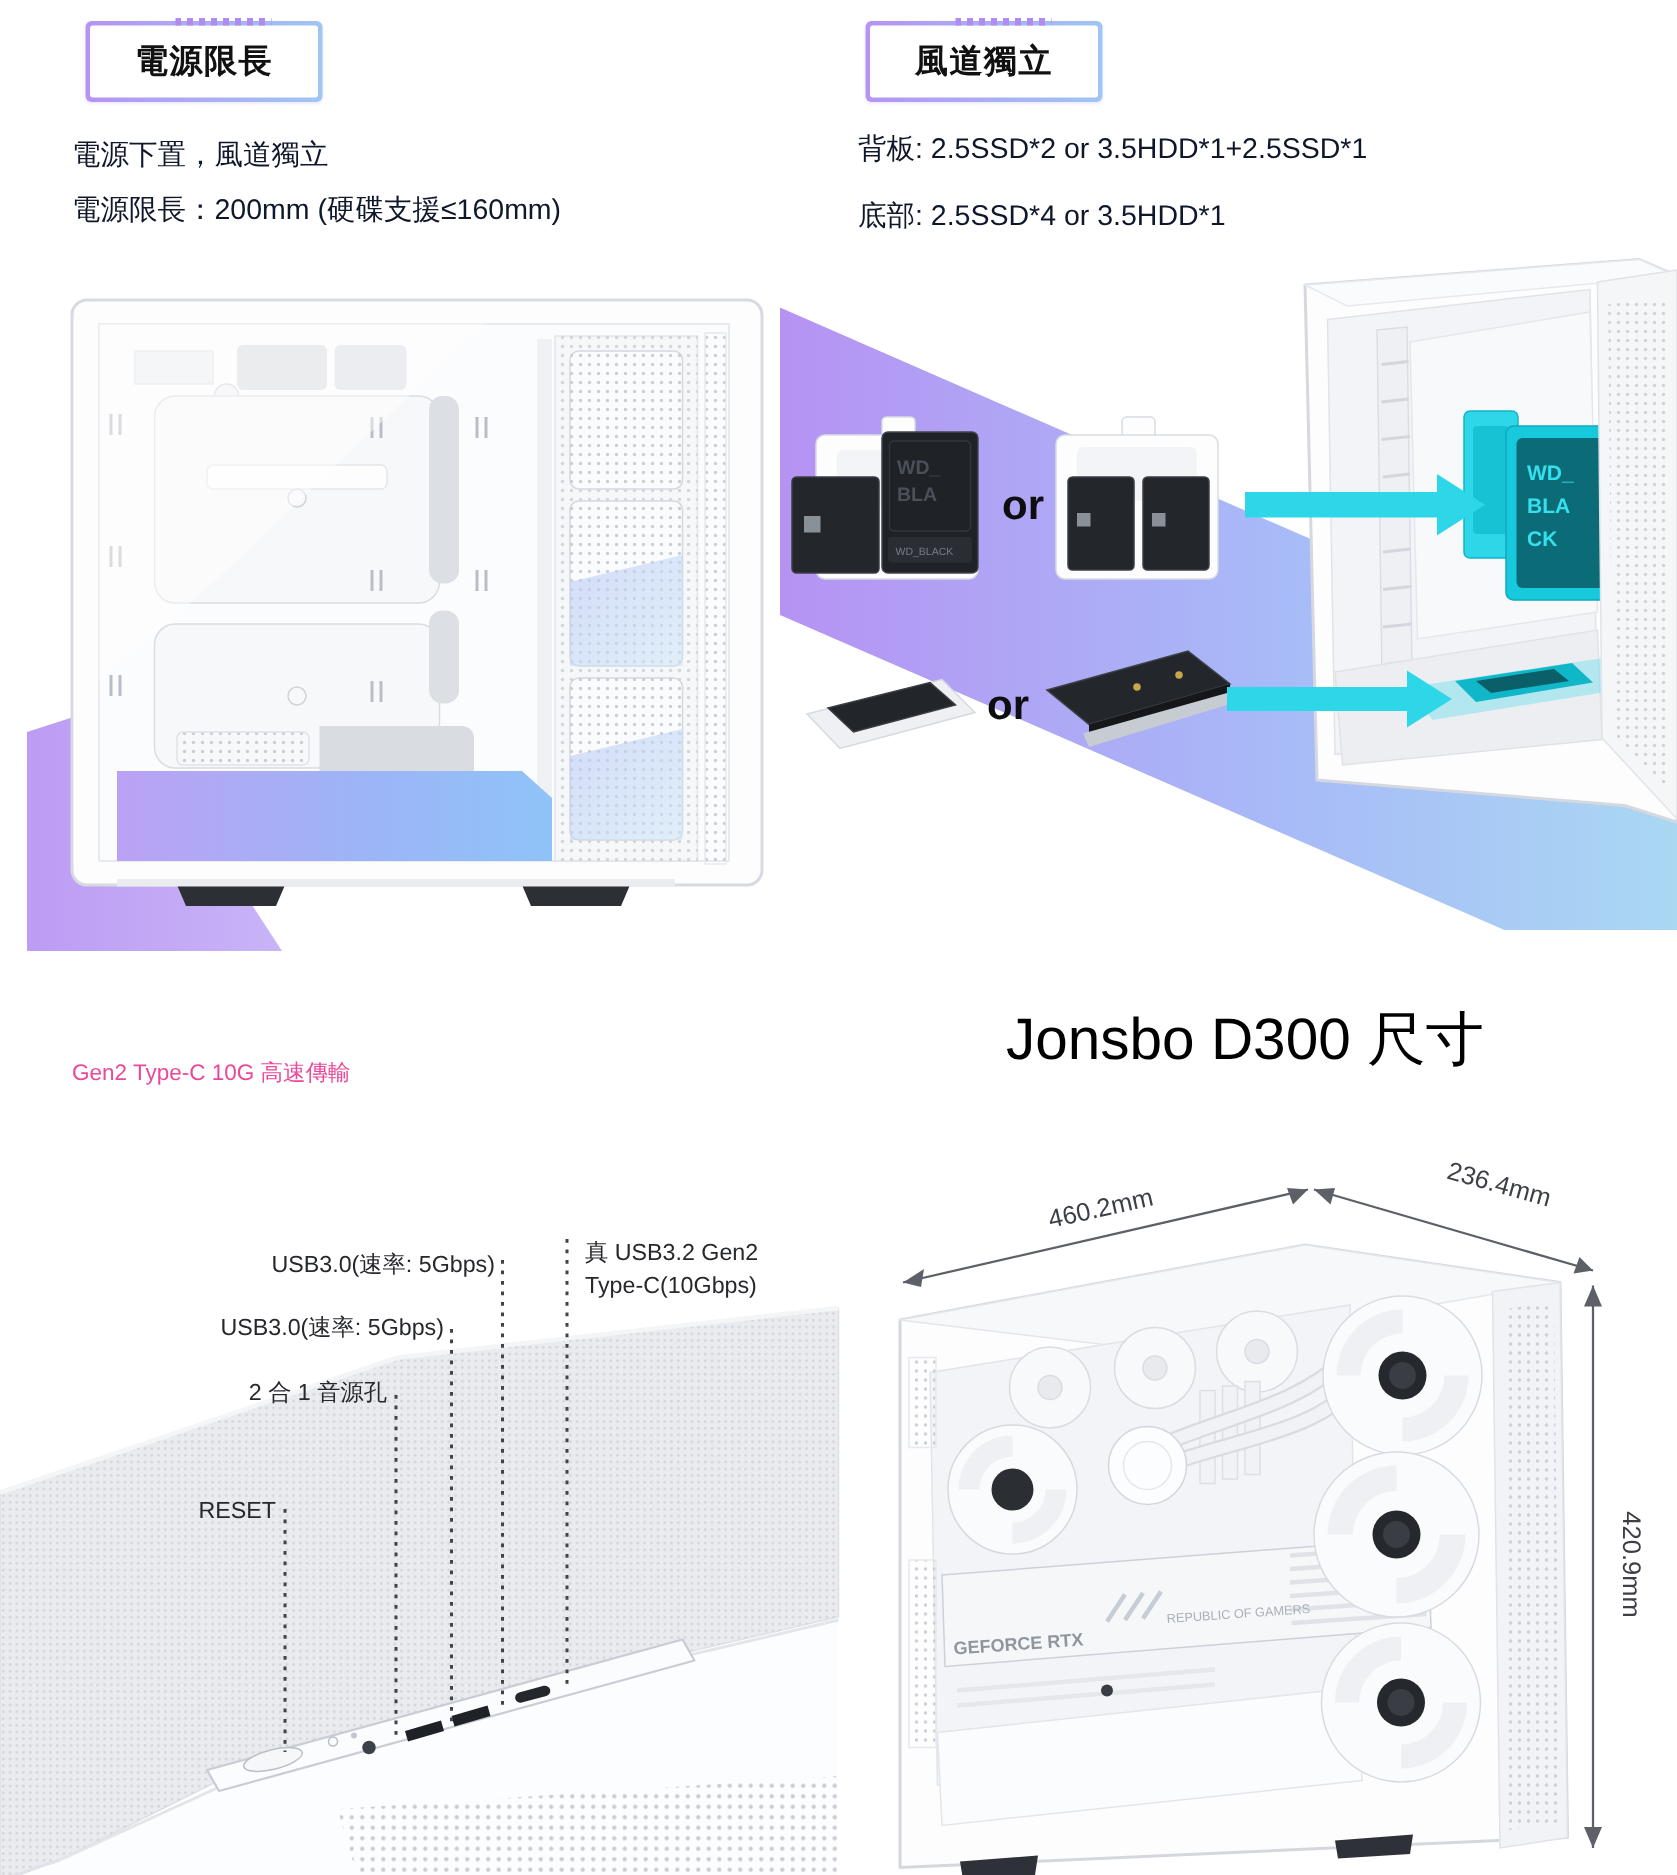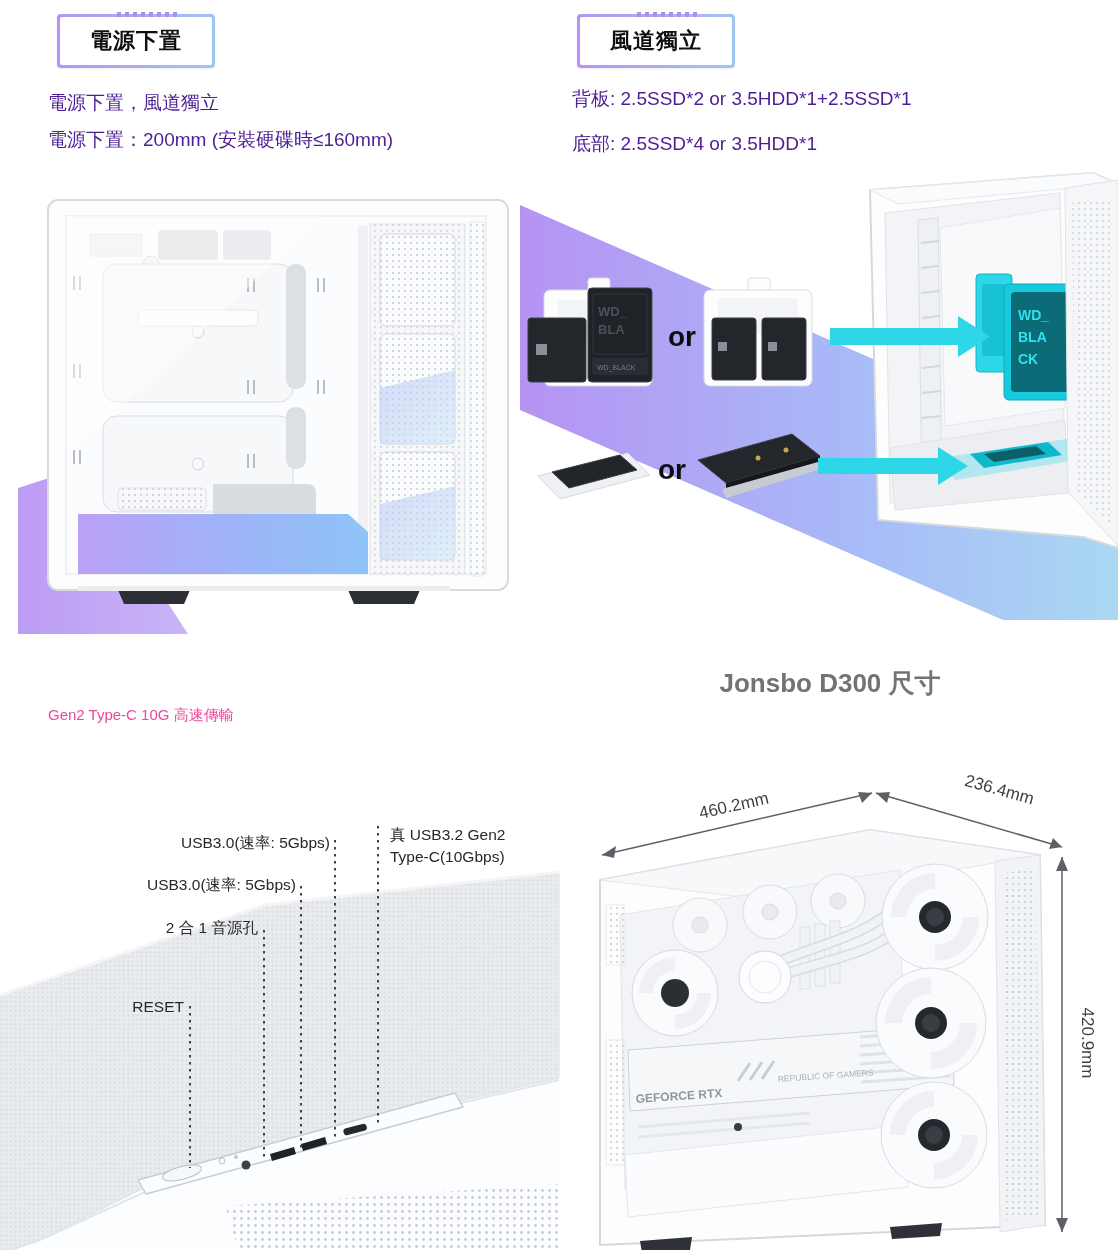--- a/index.html
+++ b/index.html
@@ -7,36 +7,36 @@
         font-family:"Liberation Sans",sans-serif;color:#1c1c1e;}
   .abs{position:absolute;}
   
   .badge{position:absolute;padding:3px;background:linear-gradient(90deg,#b693f4,#9fc6f3);
          border-radius:4px;box-shadow:0 1px 2px rgba(140,120,220,.15);}
   .badge-inner{background:#ffffff;border-radius:2px;padding:9px 30px;
                font-size:22px;font-weight:bold;color:#111;white-space:nowrap;letter-spacing:1px;}
   .badge-ticks{position:absolute;top:-2px;left:38%;width:64px;height:5px;
                background:repeating-linear-gradient(90deg,#b18cf0 0 4px,transparent 4px 8px);}
   .txt{position:absolute;white-space:nowrap;}
-  .t19{font-size:19px;color:#4c1d95;}
+  .t19{font-size:19px;color:#0f172a;}
   .t21{font-size:15px;color:#ec4899;}
-  .title{font-size:26px;font-weight:700;color:#737373;text-align:center;}
+  .title{font-size:39px;font-weight:400;color:#000000;text-align:center;}
   svg text{font-family:"Liberation Sans",sans-serif;}
 </style>
 </head>
 <body>
 
 <div class="page">
 
   <div class="badge" style="left:57px;top:14px;">
     <div class="badge-ticks"></div>
-    <div class="badge-inner">電源下置</div>
+    <div class="badge-inner">電源限長</div>
   </div>
   <div class="txt t19" style="left:48px;top:90px;">電源下置，風道獨立</div>
-  <div class="txt t19" style="left:48px;top:127px;">電源下置：200mm (安裝硬碟時≤160mm)</div>
+  <div class="txt t19" style="left:48px;top:127px;">電源限長：200mm (硬碟支援≤160mm)</div>
 
   <svg class="abs" style="left:18px;top:192px;" width="505" height="442" viewBox="0 0 505 442">
     <defs>
       <pattern id="meshA" width="6" height="6" patternUnits="userSpaceOnUse">
         <circle cx="3" cy="3" r="1.1" fill="#c9cdd4"></circle>
       </pattern>
       <linearGradient id="shroudG" x1="0" y1="0" x2="1" y2="0">
         <stop offset="0" stop-color="#bba1f5"></stop>
           <stop offset="0.55" stop-color="#9db4f7"></stop>
           <stop offset="1" stop-color="#8fc3f8"></stop>

